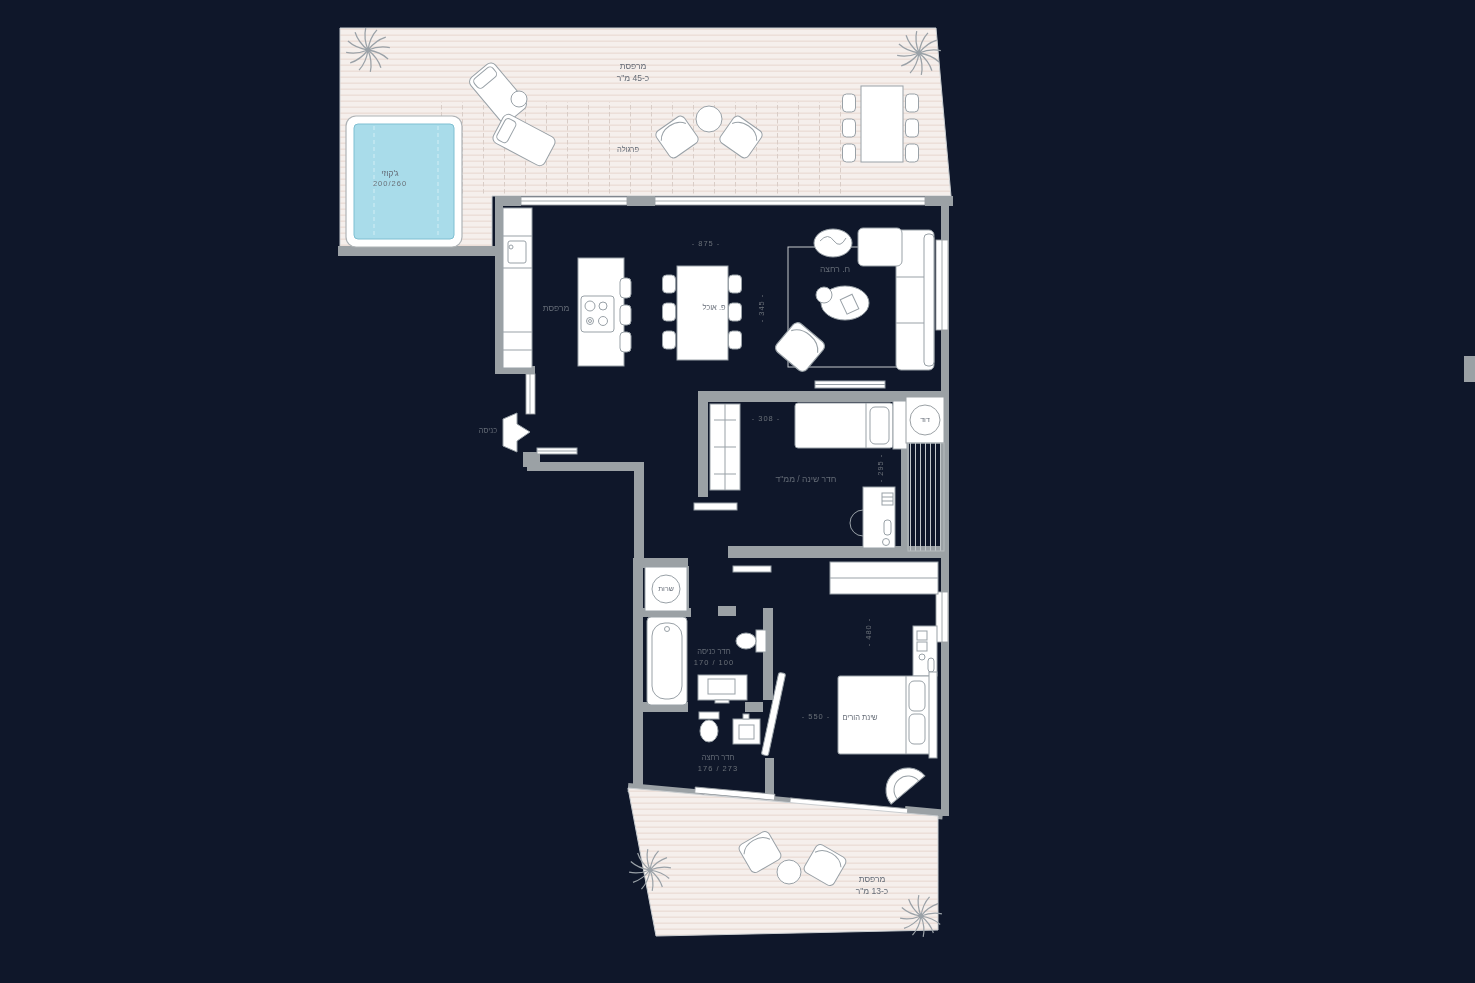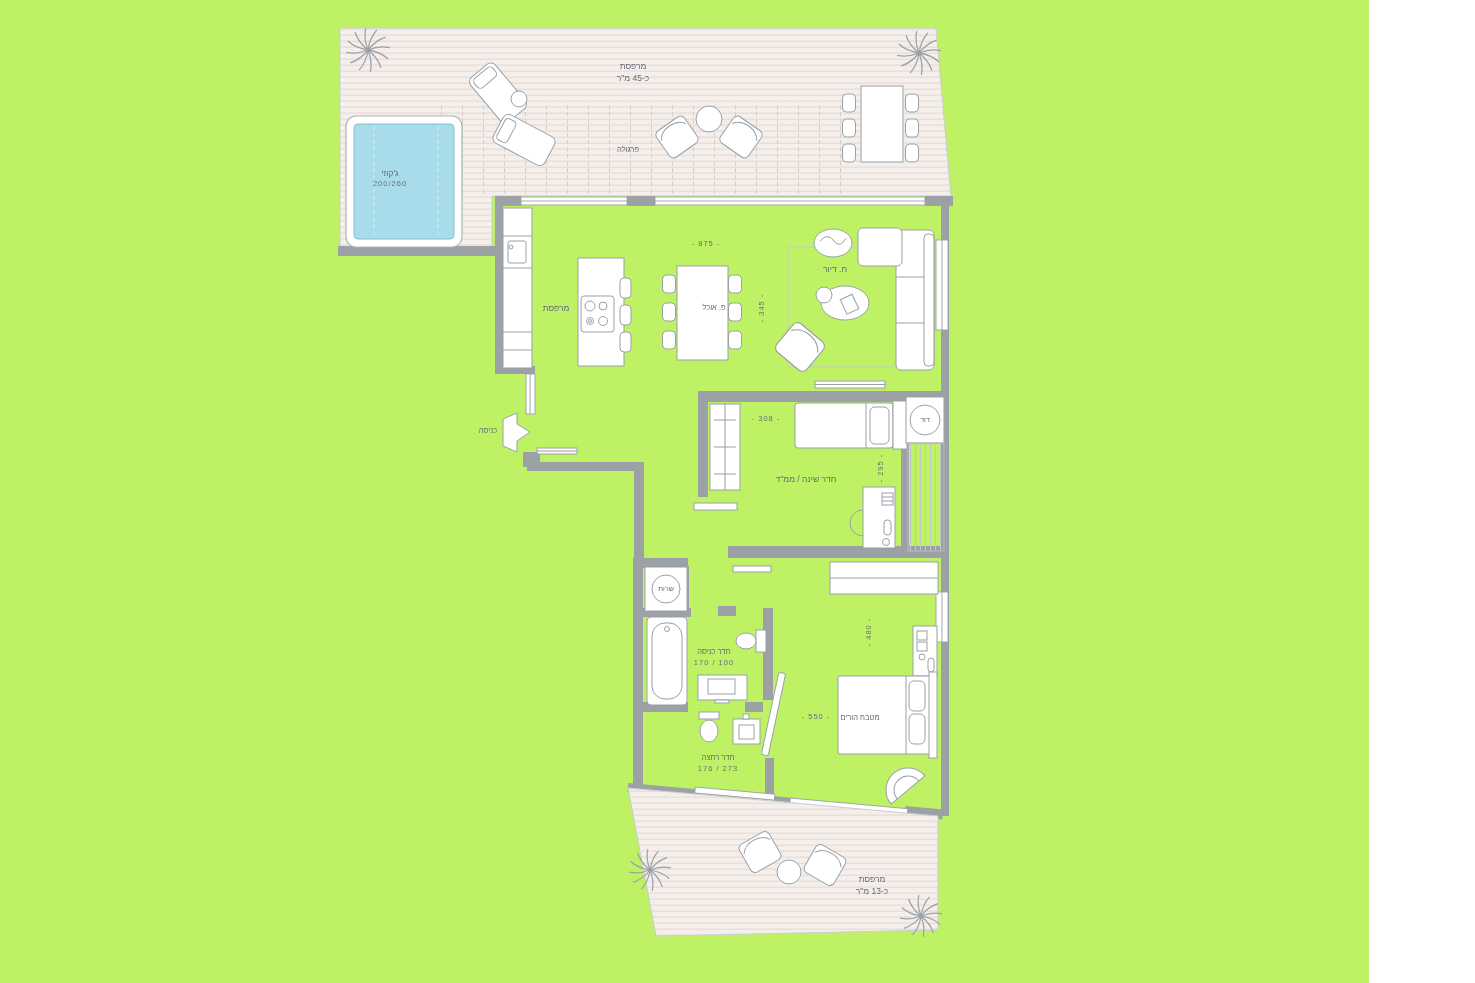--- a/index.html
+++ b/index.html
@@ -1,16 +1,16 @@
 <!DOCTYPE html>
 <html><head>
 <meta charset="utf-8">
 <style>
   html,body{margin:0;padding:0;background:#fff;}
-  #canvas{position:relative;width:1369px;height:983px;background:#bef264;overflow:hidden;
+  #canvas{position:relative;width:1475px;height:983px;background:#0f172a;overflow:hidden;
           font-family:"Liberation Sans",sans-serif;}
   #plan-svg{position:absolute;left:0;top:0;}
   .lbl{position:absolute;transform:translate(-50%,-50%);text-align:center;
        font-size:8.5px;line-height:1.45;color:#646b76;white-space:nowrap;direction:rtl;}
   .lbl span{display:block;}
   .small{font-size:7.5px;}
   .tiny{font-size:7px;}
   .dim{font-size:7.5px;letter-spacing:1px;direction:ltr;color:#6a7078;}
   .vert{transform:translate(-50%,-50%) rotate(-90deg);}
 </style>
@@ -318,21 +318,21 @@
 <div class="lbl" style="left:556px;top:308px">
   <span>מרפסת</span>
 </div>
 <div class="lbl dim" style="left:706px;top:244px">
   <span>- 875 -</span>
 </div>
 <div class="lbl small" style="left:714px;top:308px">
   <span>פ. אוכל</span>
 </div>
 <div class="lbl" style="left:835px;top:269px">
-  <span>ח. דיור</span>
+  <span>ח. רחצה</span>
 </div>
 <div class="lbl dim vert" style="left:762px;top:308px">
   <span>- 345 -</span>
 </div>
 <div class="lbl small" style="left:488px;top:431px">
   <span>כניסה</span>
 </div>
 <div class="lbl" style="left:806px;top:479px">
   <span>חדר שינה / ממ"ד</span>
 </div>
@@ -350,21 +350,21 @@
 </div>
 <div class="lbl small" style="left:714px;top:658px">
   <span>חדר כניסה</span>
   <span class="dim">170 / 100</span>
 </div>
 <div class="lbl small" style="left:718px;top:764px">
   <span>חדר רחצה</span>
   <span class="dim">176 / 273</span>
 </div>
 <div class="lbl small" style="left:860px;top:718px">
-  <span>מטבח הורים</span>
+  <span>שינת הורים</span>
 </div>
 <div class="lbl dim" style="left:816px;top:717px">
   <span>- 550 -</span>
 </div>
 <div class="lbl dim vert" style="left:869px;top:632px">
   <span>- 480 -</span>
 </div>
 <div class="lbl" style="left:872px;top:885px">
   <span>מרפסת</span>
   <span>כ-13 מ"ר</span>

